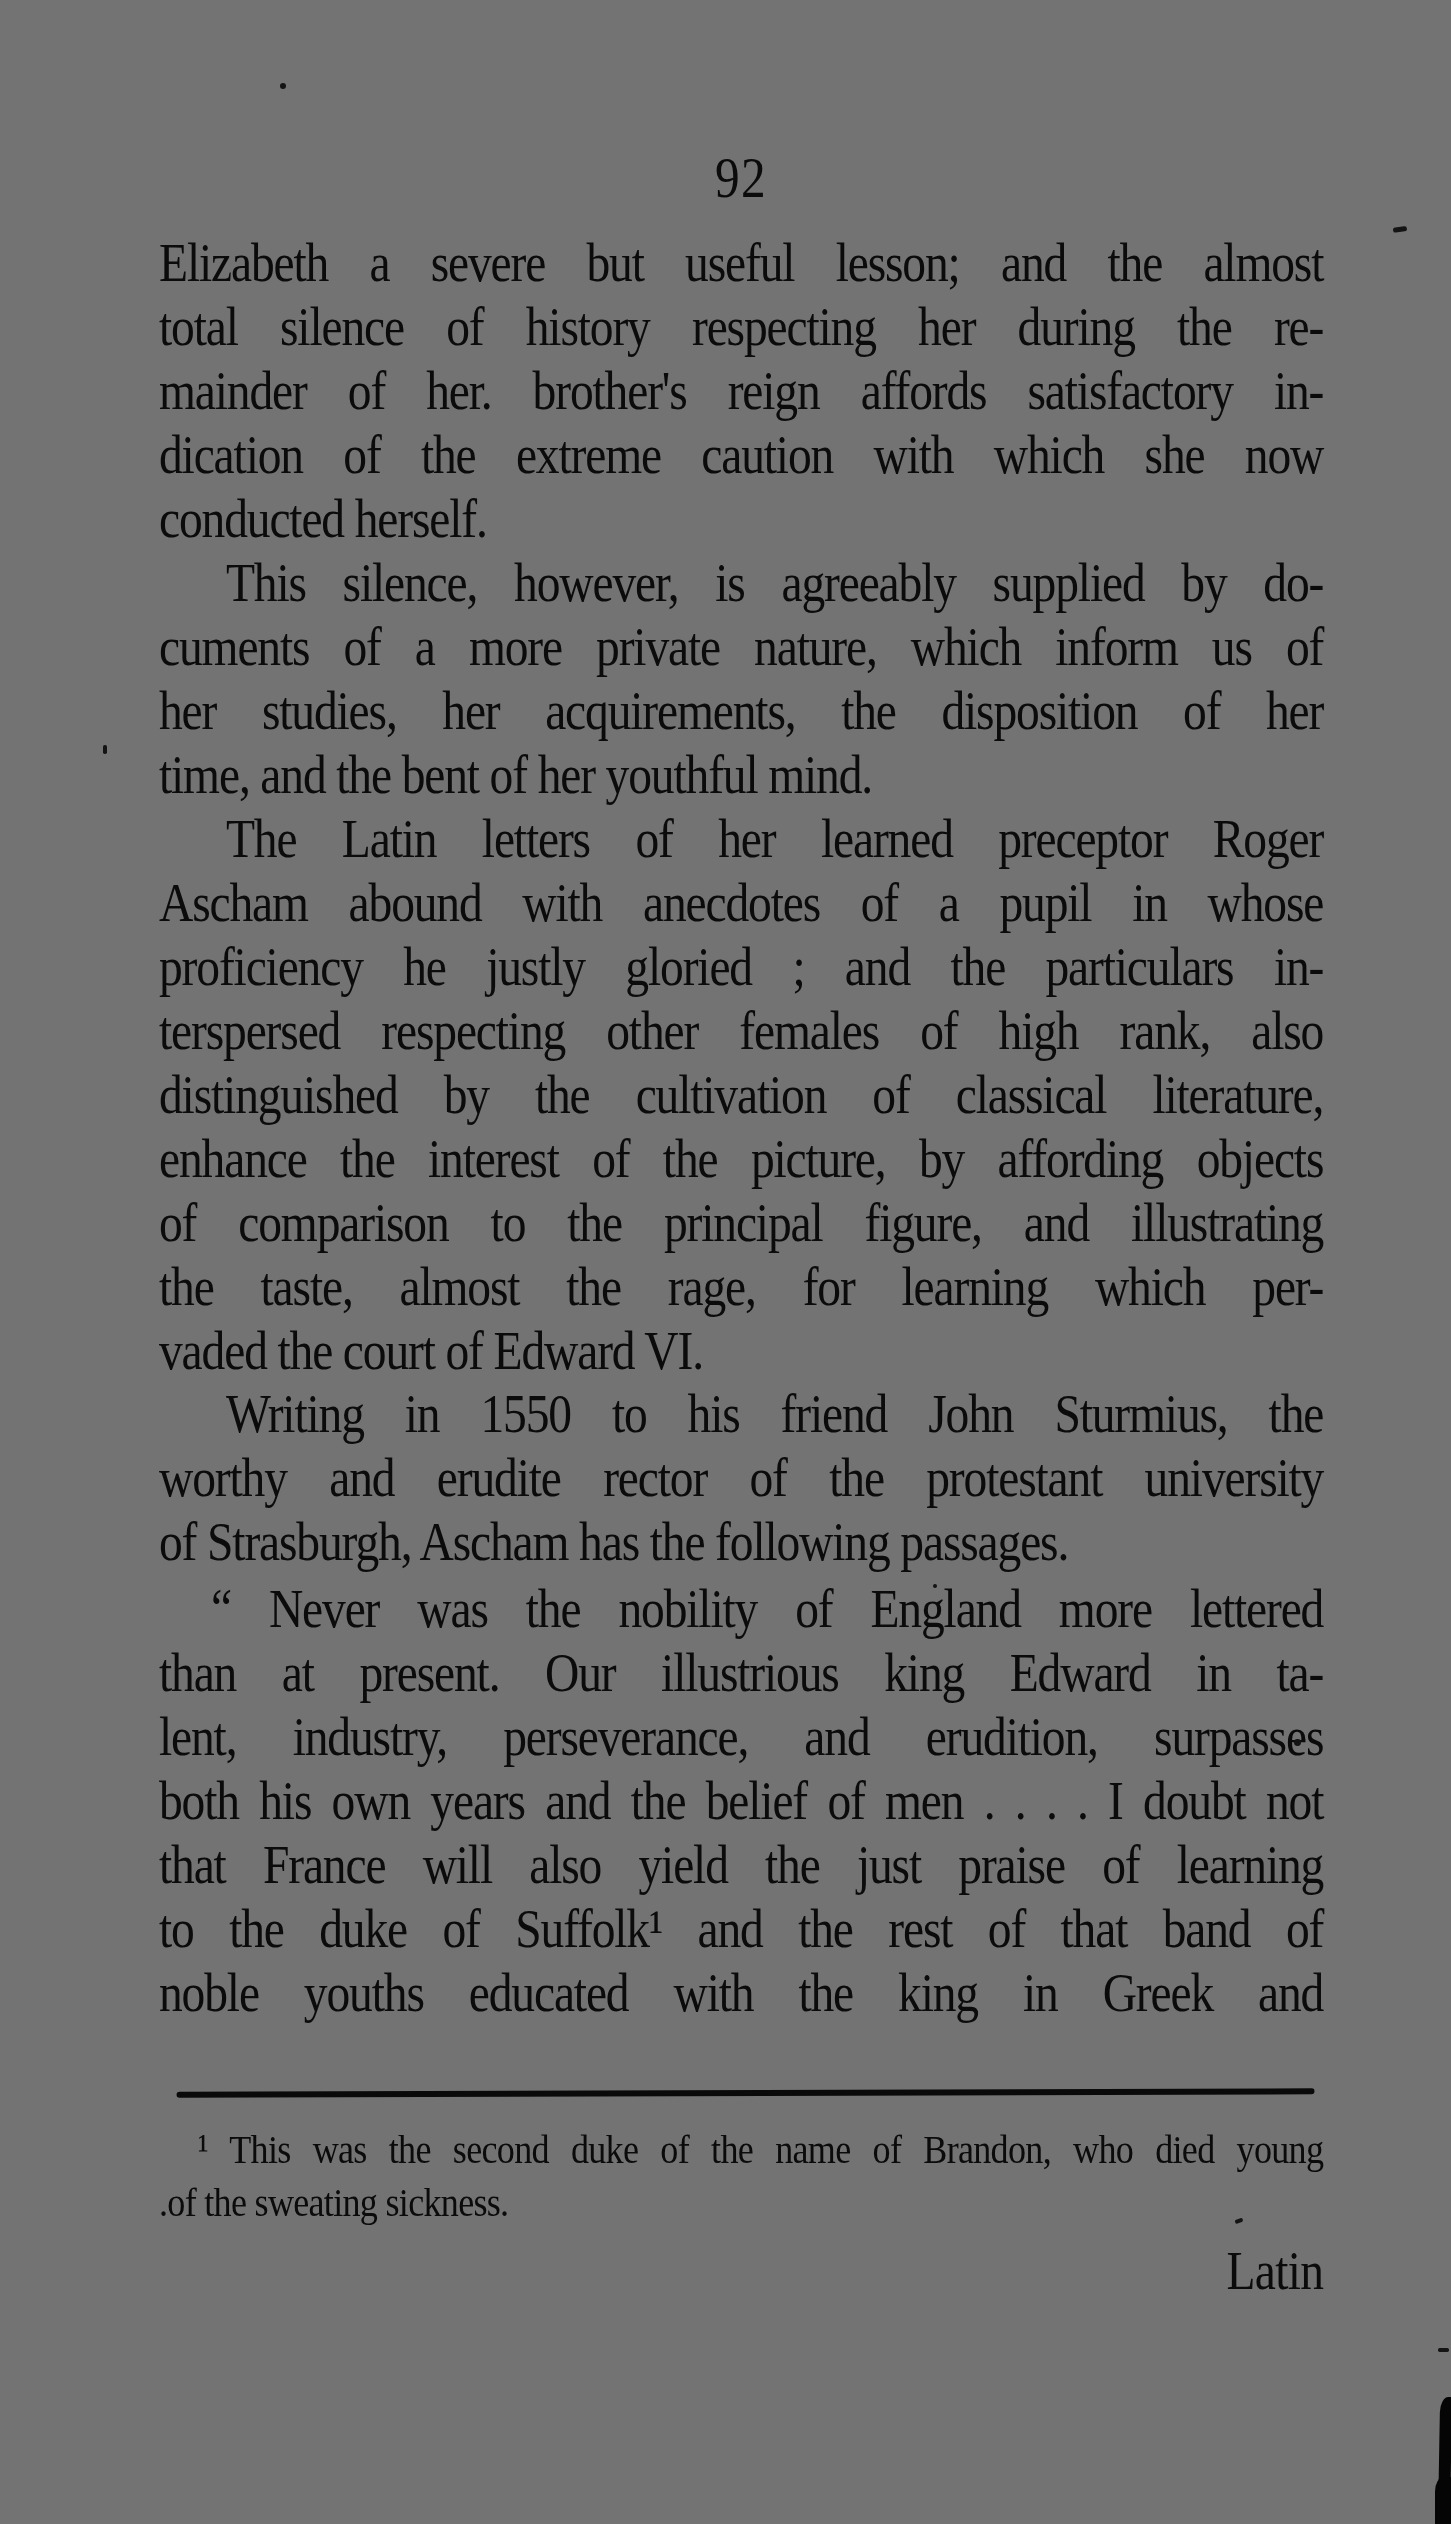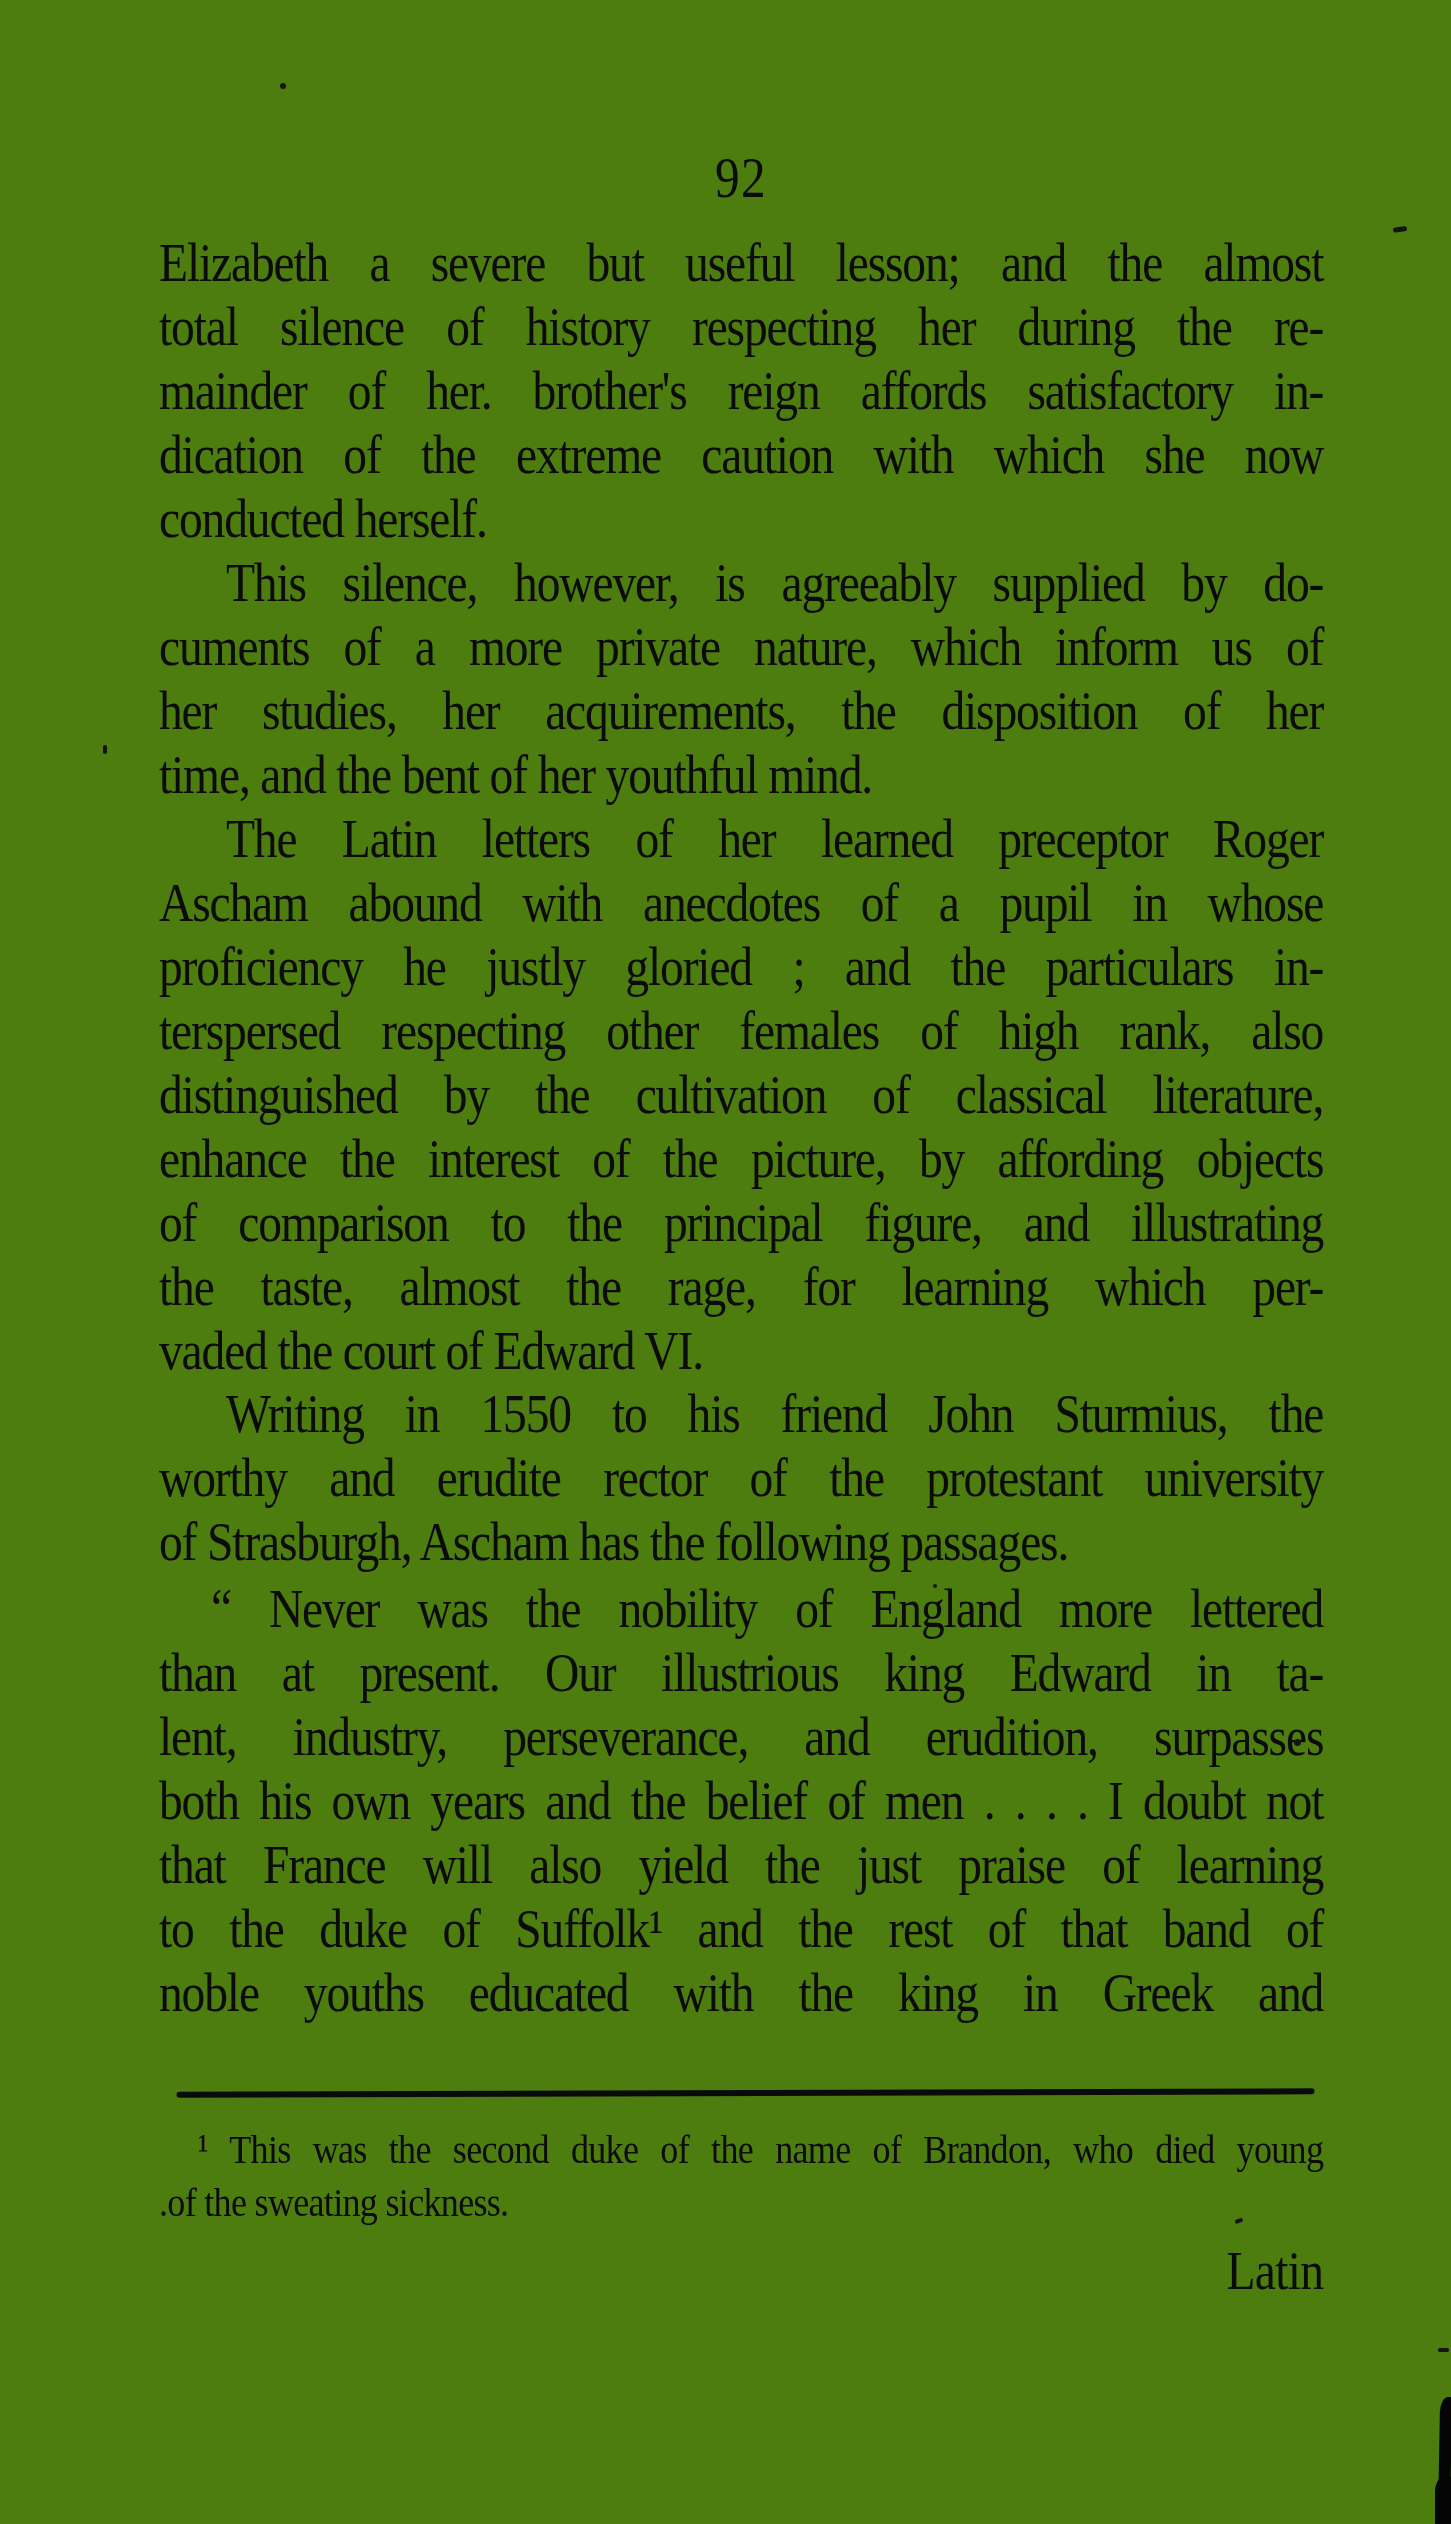--- a/index.html
+++ b/index.html
@@ -4,21 +4,21 @@
 <style>
   html, body {
     margin: 0;
     padding: 0;
     background: #ffffff;
   }
   .page {
     position: relative;
     width: 1451px;
     height: 2525px;
-    background: #4d7c0f;
+    background: #737373;
     overflow: hidden;
     font-family: "Liberation Serif", serif;
     color: #0b0b0b;
   }
   
   .content {
     position: absolute;
     left: 159px;
     top: 0;
     width: 1323px;

